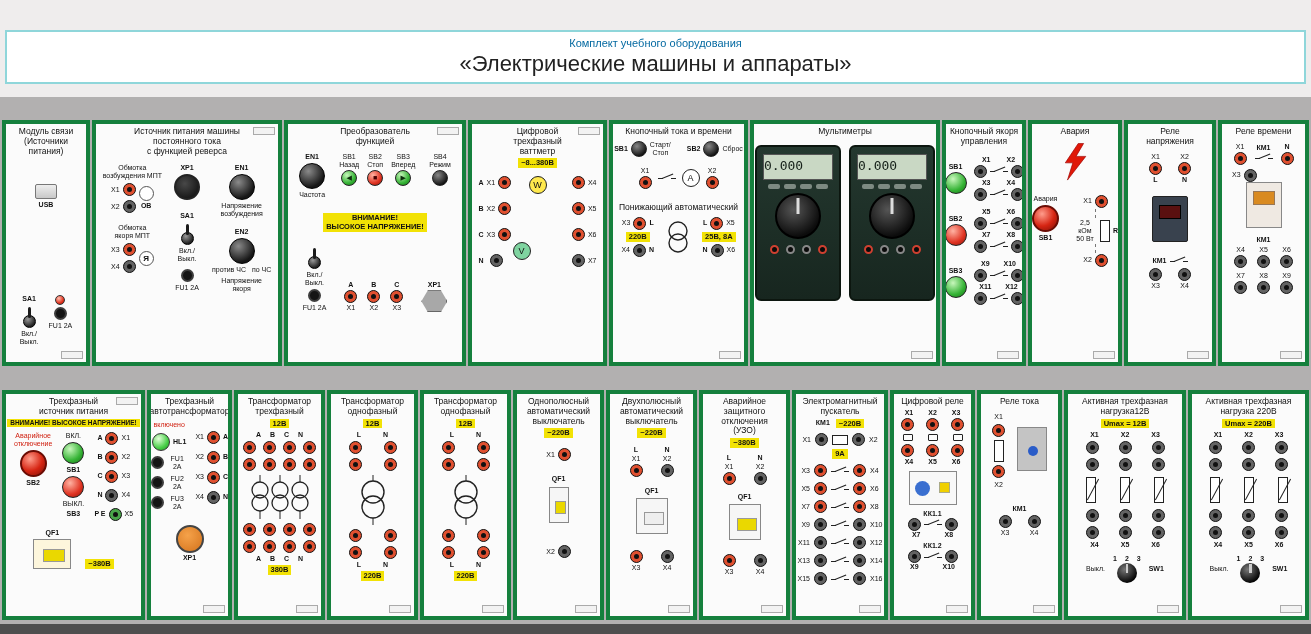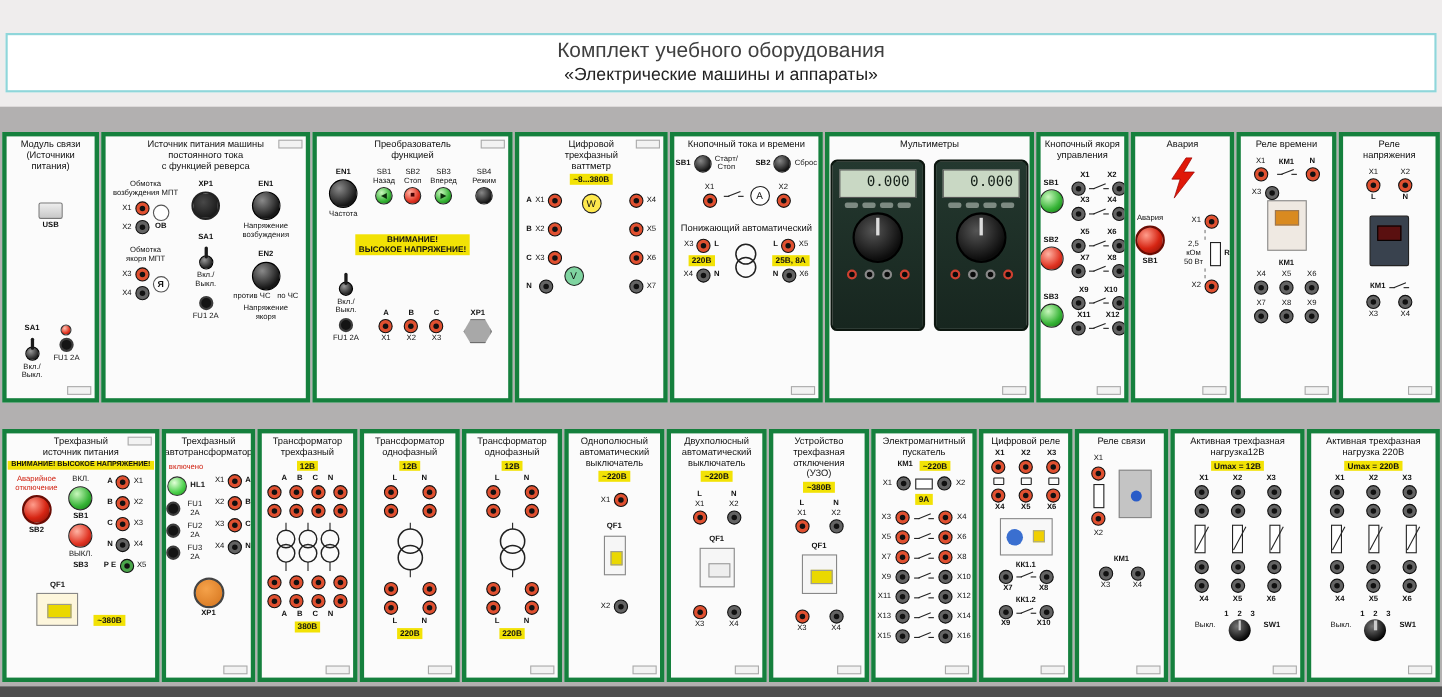--- a/index.html
+++ b/index.html
@@ -1,21 +1,21 @@
 <!DOCTYPE html>
 <html><head>
 <meta charset="utf-8">
 <style>
 *{margin:0;padding:0;box-sizing:border-box}
 html,body{width:1311px;height:634px}
 body{font-family:"Liberation Sans",sans-serif;background:#b2b0b0;position:relative;overflow:hidden;color:#111}
 .top-area{position:absolute;top:0;left:0;right:0;height:97px;background:#efeded}
 .header-box{position:absolute;top:30px;left:5px;right:5px;height:54px;background:#fff;border:2px solid #8fd6da;display:flex;flex-direction:column;align-items:center;justify-content:center;gap:2px}
-.header-line1{font-size:19px;color:#404040}
-.header-line2{font-size:16px;color:#222}
+.header-line1{font-size:11px;color:#0369a1}
+.header-line2{font-size:22px;color:#222}
 .bottom-bar{position:absolute;left:0;right:0;bottom:0;height:10px;background:#4e4e4e}
 .row{position:absolute;left:0;right:0;display:flex;gap:2px;padding:0 2px}
 .row.top{top:120px;height:246px}
 .row.bot{top:390px;height:230px}
 .mod{background:#fbfbfb;border:4px solid #15803d;position:relative;display:flex;flex-direction:column;align-items:center;flex:0 0 auto;overflow:hidden}
 .mtitle{font-size:8.5px;line-height:1.15;text-align:center;margin:3px 2px 2px;font-weight:normal}
 [data-bind]{white-space:pre-line}
 .lbl{font-size:7px;line-height:1.15;text-align:center}
 .lbl.b{font-weight:bold}
 .red-text{color:#d02010}
@@ -77,21 +77,21 @@
 .vrel{width:36px;height:46px;background:#39424e;border-radius:2px;border-color:#222}
 .vrel::after{content:"";position:absolute;left:6px;top:8px;right:6px;height:12px;background:#5a1010;border:1px solid #000}
 .trel{width:36px;height:46px;background:#efe9e2}
 .trel::after{content:"";position:absolute;left:6px;top:8px;right:6px;height:12px;background:#d98a20;border:1px solid #975}
 .crel{width:30px;height:44px;background:#c4c4c4}
 .crel::after{content:"";position:absolute;left:10px;top:18px;width:10px;height:10px;border-radius:50%;background:#2a5cc8}
 .thermdev{width:48px;height:34px;background:#f8f8f8}
 .thermdev::before{content:"";position:absolute;left:5px;top:9px;width:15px;height:15px;border-radius:50%;background:#3a6fd0}
 .thermdev::after{content:"";position:absolute;right:6px;top:10px;width:9px;height:9px;background:#f0d000;border:1px solid #aa8}
 .mm{width:86px;height:156px;border-radius:6px;background:linear-gradient(#24382f,#17261f);border:2px solid #0c160f;display:flex;flex-direction:column;align-items:center;gap:4px;padding-top:7px;flex:none}
-.mm-lcd{width:70px;height:26px;background:#c9d8c4;border:1px solid #555;font-family:"DejaVu Sans Mono",monospace;font-size:13px;text-align:right;padding:3px 5px 0 0;color:#16211a}
+.mm-lcd{width:70px;height:26px;background:#c9d8c4;border:1px solid #555;font-family:"DejaVu Sans Mono",monospace;font-size:13px;text-align:left;padding:3px 5px 0 0;color:#16211a}
 .mm-btns{display:flex;gap:4px}
 .mm-btn{width:12px;height:5px;background:#7d8a82;border-radius:2px}
 .mm-dial{width:46px;height:46px;border-radius:50%;background:radial-gradient(circle at 40% 35%,#555,#0c0c0c 72%);border:2px solid #000;position:relative;flex:none}
 .mm-dial::after{content:"";position:absolute;left:50%;top:3px;width:3px;height:16px;background:#ddd;transform:translateX(-50%)}
 .mm-jacks{display:flex;gap:7px;margin-top:2px}
 .jack{width:9px;height:9px;border-radius:50%;border:2px solid #888;background:#0a0a0a;flex:none}
 .jack.redj{border-color:#d04030}
 .wgrid{position:relative;display:flex;flex-direction:column;gap:13px;margin-top:8px;width:118px}
 .wrow{display:flex;justify-content:space-between;align-items:center}
 .wmW{position:absolute;left:50px;top:0}
@@ -551,75 +551,20 @@
         <span class="dashv"></span>
         <div class="hstack">
             <span class="lbl" data-bind="top.alarm.x2">X2</span>
             <span class="term red"></span>
           </div>
       </div>
     </div>
     <span class="codebox"></span>
   </div>
 
-  <div class="mod" style="flex:1">
-    <div class="mtitle" data-bind="top.time_relay.title">Реле времени</div>
-    <div class="hstack" style="gap:8px;margin-top:4px">
-      <div class="tstack">
-          <span class="lbl" data-bind="top.time_relay.x1">X1</span>
-          <span class="term red"></span>
-        </div>
-      <div class="tstack">
-          <span class="lbl b" data-bind="top.time_relay.km1_top">КМ1</span>
-          <span class="contact">
-            <b></b>
-          </span>
-        </div>
-      <div class="tstack">
-          <span class="lbl b" data-bind="top.time_relay.n">N</span>
-          <span class="term red"></span>
-        </div>
-    </div>
-    <div class="hstack" style="align-self:flex-start;margin-left:10px;margin-top:4px">
-        <span class="lbl" data-bind="top.time_relay.x3">X3</span>
-        <span class="term black"></span>
-      </div>
-    <div class="device trel"></div>
-    <span class="lbl b" style="margin-top:8px" data-bind="top.time_relay.km1">КМ1</span>
-    <div class="hstack" style="gap:10px;margin-top:2px">
-      <div class="tstack">
-          <span class="lbl" data-bind="top.time_relay.row1.0">X4</span>
-          <span class="term black"></span>
-        </div>
-      <div class="tstack">
-          <span class="lbl" data-bind="top.time_relay.row1.1">X5</span>
-          <span class="term black"></span>
-        </div>
-      <div class="tstack">
-          <span class="lbl" data-bind="top.time_relay.row1.2">X6</span>
-          <span class="term black"></span>
-        </div>
-    </div>
-    <div class="hstack" style="gap:10px;margin-top:4px">
-      <div class="tstack">
-          <span class="lbl" data-bind="top.time_relay.row2.0">X7</span>
-          <span class="term black"></span>
-        </div>
-      <div class="tstack">
-          <span class="lbl" data-bind="top.time_relay.row2.1">X8</span>
-          <span class="term black"></span>
-        </div>
-      <div class="tstack">
-          <span class="lbl" data-bind="top.time_relay.row2.2">X9</span>
-          <span class="term black"></span>
-        </div>
-    </div>
-    <span class="codebox"></span>
-  </div>
-
   <div class="mod" style="flex-basis:92px">
     <div class="mtitle" data-bind="top.voltage_relay.title">Реле
 напряжения</div>
     <div class="hstack" style="gap:16px;margin-top:4px">
       <div class="tstack">
           <span class="lbl" data-bind="top.voltage_relay.x1">X1</span>
           <span class="term red"></span>
           <span class="lbl b" data-bind="top.voltage_relay.l">L</span>
         </div>
       <div class="tstack">
@@ -636,20 +581,75 @@
         </span>
       </div>
     <div class="hstack" style="gap:16px;margin-top:2px">
       <div class="tstack">
           <span class="term black"></span>
           <span class="lbl" data-bind="top.voltage_relay.x3">X3</span>
         </div>
       <div class="tstack">
           <span class="term black"></span>
           <span class="lbl" data-bind="top.voltage_relay.x4">X4</span>
+        </div>
+    </div>
+    <span class="codebox"></span>
+  </div>
+
+  <div class="mod" style="flex:1">
+    <div class="mtitle" data-bind="top.time_relay.title">Реле времени</div>
+    <div class="hstack" style="gap:8px;margin-top:4px">
+      <div class="tstack">
+          <span class="lbl" data-bind="top.time_relay.x1">X1</span>
+          <span class="term red"></span>
+        </div>
+      <div class="tstack">
+          <span class="lbl b" data-bind="top.time_relay.km1_top">КМ1</span>
+          <span class="contact">
+            <b></b>
+          </span>
+        </div>
+      <div class="tstack">
+          <span class="lbl b" data-bind="top.time_relay.n">N</span>
+          <span class="term red"></span>
+        </div>
+    </div>
+    <div class="hstack" style="align-self:flex-start;margin-left:10px;margin-top:4px">
+        <span class="lbl" data-bind="top.time_relay.x3">X3</span>
+        <span class="term black"></span>
+      </div>
+    <div class="device trel"></div>
+    <span class="lbl b" style="margin-top:8px" data-bind="top.time_relay.km1">КМ1</span>
+    <div class="hstack" style="gap:10px;margin-top:2px">
+      <div class="tstack">
+          <span class="lbl" data-bind="top.time_relay.row1.0">X4</span>
+          <span class="term black"></span>
+        </div>
+      <div class="tstack">
+          <span class="lbl" data-bind="top.time_relay.row1.1">X5</span>
+          <span class="term black"></span>
+        </div>
+      <div class="tstack">
+          <span class="lbl" data-bind="top.time_relay.row1.2">X6</span>
+          <span class="term black"></span>
+        </div>
+    </div>
+    <div class="hstack" style="gap:10px;margin-top:4px">
+      <div class="tstack">
+          <span class="lbl" data-bind="top.time_relay.row2.0">X7</span>
+          <span class="term black"></span>
+        </div>
+      <div class="tstack">
+          <span class="lbl" data-bind="top.time_relay.row2.1">X8</span>
+          <span class="term black"></span>
+        </div>
+      <div class="tstack">
+          <span class="lbl" data-bind="top.time_relay.row2.2">X9</span>
+          <span class="term black"></span>
         </div>
     </div>
     <span class="codebox"></span>
   </div>
 </div>
 
 <div class="row bot">
 
   <div class="mod" style="flex-basis:143px">
     <div class="mtitle" data-bind="bottom.three_phase_source.title">Трехфазный
@@ -939,21 +939,21 @@
         </div>
       <div class="tstack">
           <span class="term black"></span>
           <span class="lbl" data-bind="bottom.breaker2p.x4">X4</span>
         </div>
     </div>
     <span class="codebox"></span>
   </div>
 
   <div class="mod" style="flex-basis:91px">
-    <div class="mtitle" data-bind="bottom.rcd.title">Устройство трехфазная
+    <div class="mtitle" data-bind="bottom.rcd.title">Аварийное защитного
 отключения
 (УЗО)</div>
     <span class="ylab" data-bind="bottom.rcd.range">~380В</span>
     <div class="hstack" style="gap:18px;margin-top:6px">
       <div class="tstack">
           <span class="lbl b" data-bind="bottom.rcd.l">L</span>
           <span class="lbl" data-bind="bottom.rcd.x1">X1</span>
           <span class="term red"></span>
         </div>
       <div class="tstack">
@@ -1107,21 +1107,21 @@
         <span class="term black"></span>
       </div>
     <div class="lrow" style="gap:24px">
         <span class="lbl b">X9</span>
         <span class="lbl b">X10</span>
       </div>
     <span class="codebox"></span>
   </div>
 
   <div class="mod" style="flex-basis:85px">
-    <div class="mtitle" data-bind="bottom.current_relay.title">Реле связи</div>
+    <div class="mtitle" data-bind="bottom.current_relay.title">Реле тока</div>
     <div class="hstack" style="gap:12px;align-items:flex-start;margin-top:4px">
       <div class="vstack" style="gap:3px">
         <span class="lbl" data-bind="bottom.current_relay.x1">X1</span>
         <span class="term red"></span>
         <span class="res"></span>
         <span class="term red"></span>
         <span class="lbl" data-bind="bottom.current_relay.x2">X2</span>
       </div>
       <div class="device crel" style="margin-top:14px"></div>
     </div>

